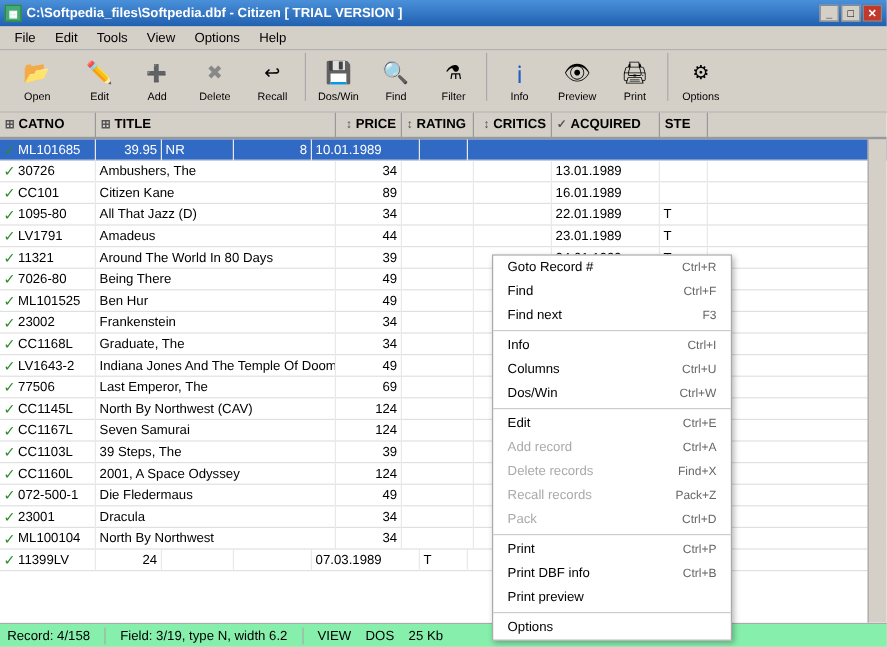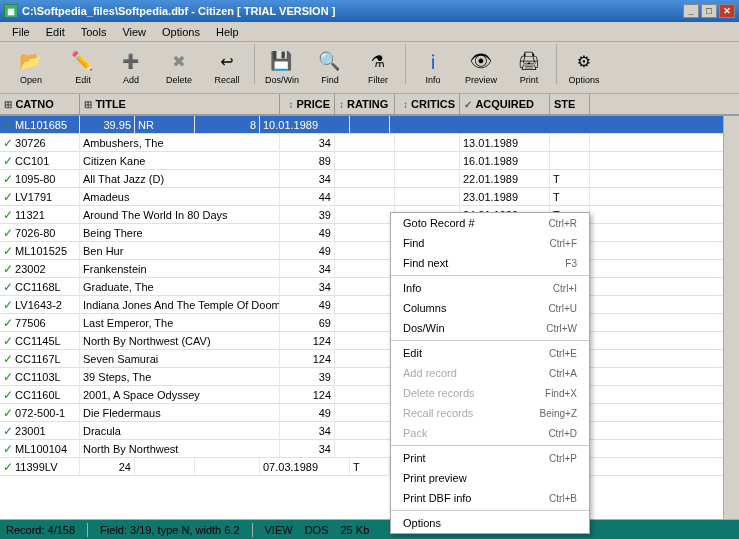--- a/index.html
+++ b/index.html
@@ -140,21 +140,21 @@
       overflow: hidden;
       white-space: nowrap;
     }
     .grid-cell.right { justify-content: flex-end; }
     .check-icon { color: #2a8a2a; font-size: 12px; margin-right: 2px; }
 
     
     .context-menu {
       position: absolute;
       top: 118px;
-      left: 390px;
+      left: 410px;
       background: white;
       border: 1px solid #aaa;
       box-shadow: 2px 2px 5px rgba(0,0,0,0.3);
       z-index: 100;
       width: 200px;
     }
     .ctx-item {
       display: flex;
       align-items: center;
       justify-content: space-between;
@@ -162,21 +162,21 @@
       font-size: 11px;
       cursor: pointer;
       color: #000;
     }
     .ctx-item.disabled { color: #aaa; cursor: default; }
     .ctx-item .shortcut { color: #666; font-size: 10px; }
     .ctx-sep { height: 1px; background: #ccc; margin: 2px 0; }
 
     
     .status-bar {
-      background: #0f766e;
+      background: #86efac;
       border-top: 1px solid #aaa;
       height: 20px;
       display: flex;
       align-items: center;
       padding: 0 6px;
       gap: 12px;
       font-size: 11px;
     }
     .status-item { color: #000; }
     .status-sep { width: 1px; height: 14px; background: #aaa; }
@@ -529,37 +529,37 @@
       <div class="ctx-item disabled">
         <span>Add record</span>
         <span class="shortcut">Ctrl+A</span>
       </div>
       <div class="ctx-item disabled">
         <span>Delete records</span>
         <span class="shortcut">Find+X</span>
       </div>
       <div class="ctx-item disabled">
         <span>Recall records</span>
-        <span class="shortcut">Being+Z</span>
+        <span class="shortcut">Pack+Z</span>
       </div>
       <div class="ctx-item disabled">
         <span>Pack</span>
         <span class="shortcut">Ctrl+D</span>
       </div>
       <div class="ctx-sep"></div>
       <div class="ctx-item">
         <span>Print</span>
         <span class="shortcut">Ctrl+P</span>
       </div>
       <div class="ctx-item">
-        <span>Print preview</span>
-      </div>
-      <div class="ctx-item">
         <span>Print DBF info</span>
         <span class="shortcut">Ctrl+B</span>
+      </div>
+      <div class="ctx-item">
+        <span>Print preview</span>
       </div>
       <div class="ctx-sep"></div>
       <div class="ctx-item">
         <span>Options</span>
       </div>
     </div>
 </div>
 
 <div class="status-bar">
   <span class="status-item">Record: 4/158</span>

